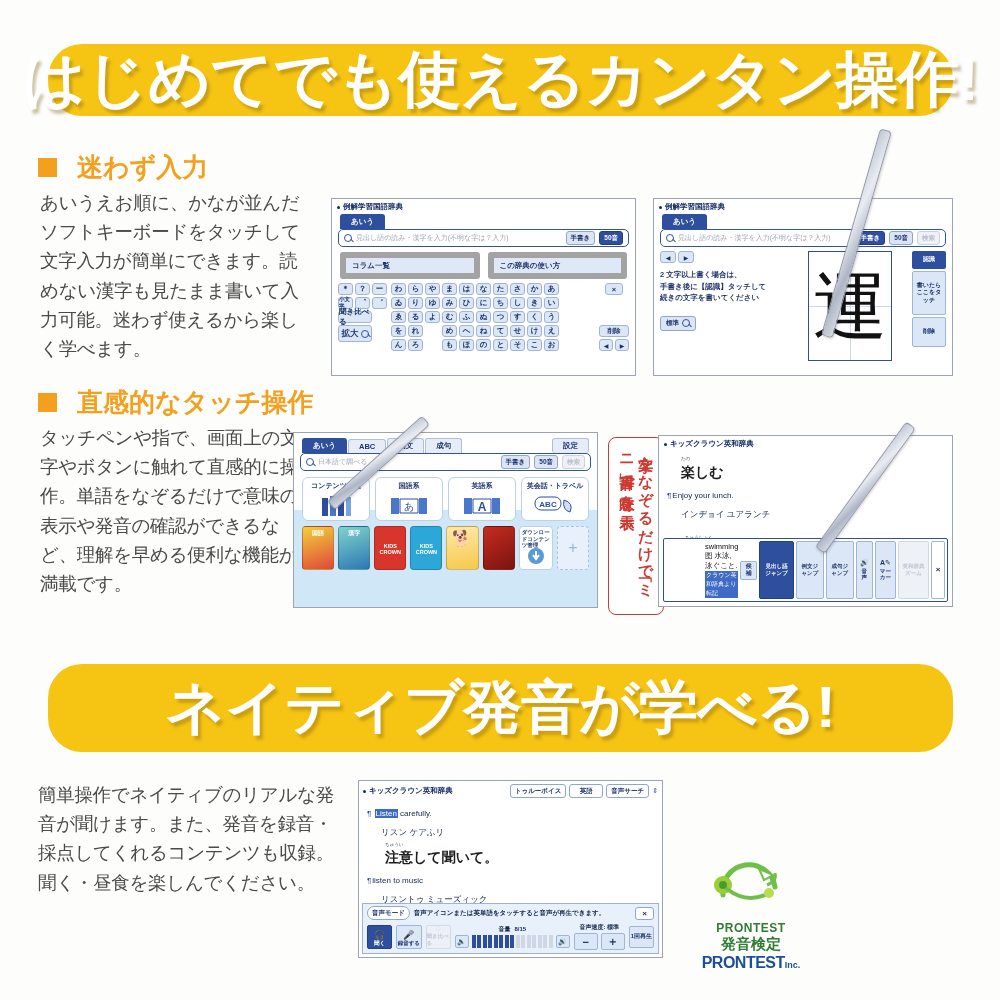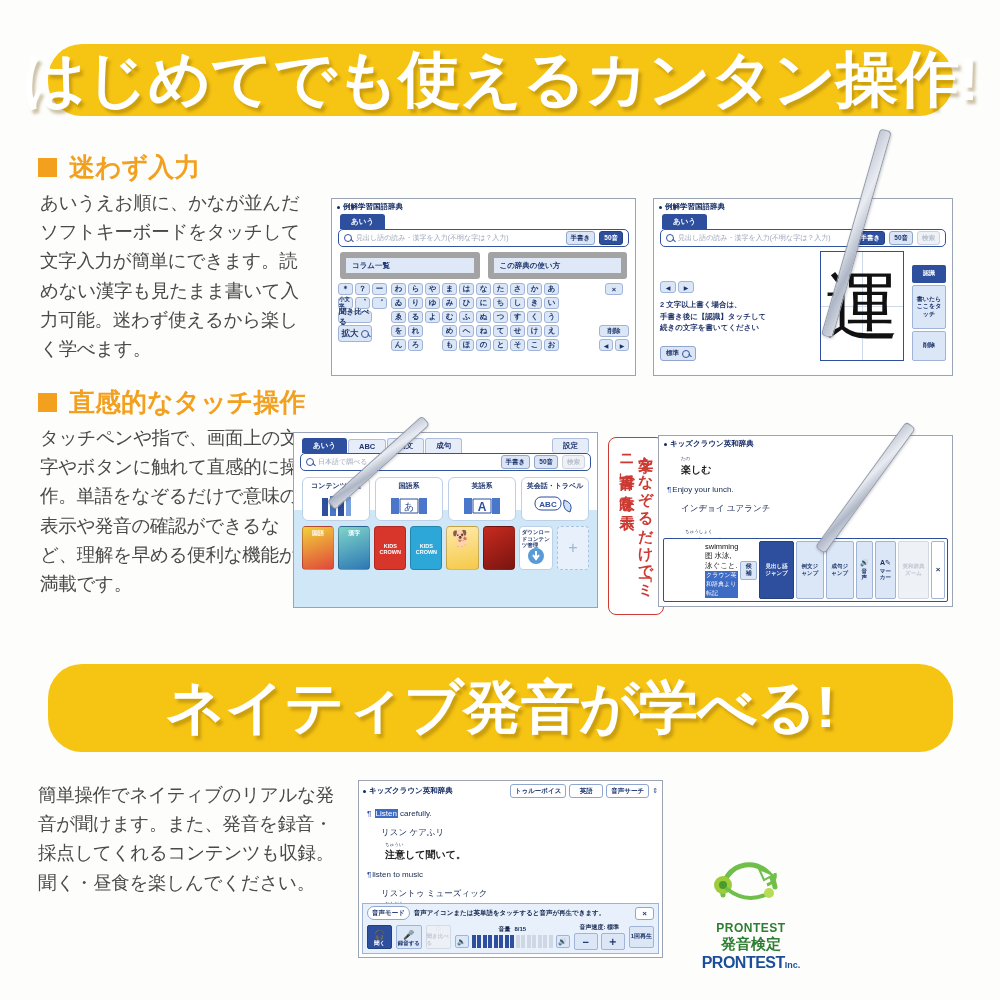--- a/index.html
+++ b/index.html
@@ -32,21 +32,21 @@
   #banner2 { left: 48px; top: 664px; width: 905px; height: 88px; }
   #banner2 .banner-text { font-size: 58px; }
 
   
   .sec-head {
     position: absolute;
     color: #f2a01e;
     font-weight: bold;
     font-size: 26px;
     white-space: nowrap;
-    display: flex; align-items: center; gap: 12px;
+    display: flex; align-items: center; gap: 20px;
   }
   .sec-head .sq {
     width: 19px; height: 19px; background: #f2a01e; display: inline-block;
   }
   #head1 { left: 38px; top: 150px; }
   #head2 { left: 38px; top: 385px; }
 
   
   .body-text {
     position: absolute;
@@ -159,21 +159,21 @@
     padding: 2px; text-align: left; position: relative;
   }
   .plus-tile {
     width: 34px; height: 44px; background: #e8f1fb; border: 1px dashed #a9c3e3;
     border-radius: 4px; color: #9bb6d8; font-size: 16px; display: flex;
     align-items: center; justify-content: center;
   }
 
   
   .entry { padding: 4px 8px 0; line-height: 1.5; }
-  .entry .jp { font-size: 10px; color: #1d1d1d; font-weight: bold; }
+  .entry .jp { font-size: 14px; color: #1d1d1d; font-weight: bold; }
   .entry .en { font-size: 8px; color: #14284f; }
   .entry .kana { font-size: 8.5px; color: #14284f; }
   .ruby { font-size: 4.5px; color: #14284f; display: block; line-height: 1; }
   .hl { background: #3e6bc4; color: #fff; padding: 0 1px; }
   .para::before { content: "¶"; color: #2d4f9e; margin-right: 1px; }
 
   .mini {
     position: absolute; left: 4px; right: 4px; bottom: 4px;
     border: 1.4px solid #2d4f9e; background: #fff; border-radius: 2px;
     display: flex; align-items: stretch; padding: 2px;
@@ -398,21 +398,21 @@
       <div class="tab active">あいう</div>
     </div>
     <div class="searchbar">
       <span class="mag"></span>
       <span class="ph">見出し語の読み・漢字を入力(不明な字は？入力)</span>
       <span class="sbtn dark">手書き</span>
       <span class="sbtn">50音</span>
       <span class="sbtn ghost">検索</span>
     </div>
 
-    <div style="display:flex; gap:8px; padding:4px 6px 0;align-items:flex-end;">
+    <div style="display:flex; gap:20px; padding:4px 6px 0;">
       <div style="flex:1">
         <div style="display:flex; gap:2px; margin-bottom:6px;">
           <div class="key" style="width:16px; font-size:6px">◀</div>
           <div class="key" style="width:16px; font-size:6px">▶</div>
         </div>
         <div class="hw-note">
           <div>2 文字以上書く場合は、</div>
           <div>手書き後に【認識】タッチして</div>
           <div>続きの文字を書いてください</div>
         </div>

